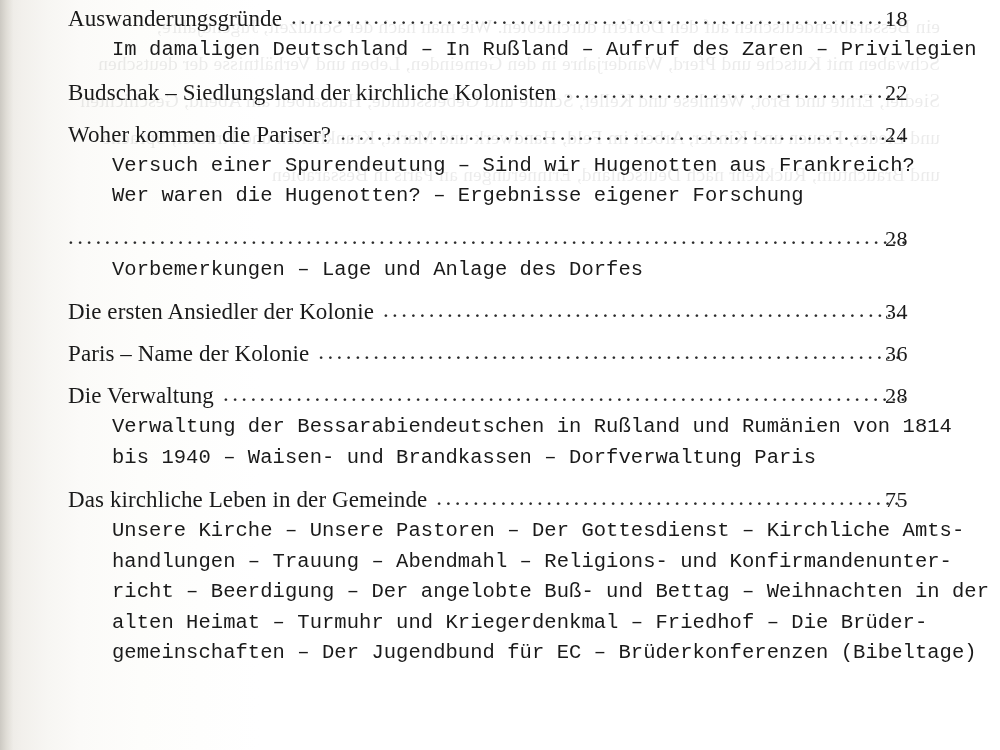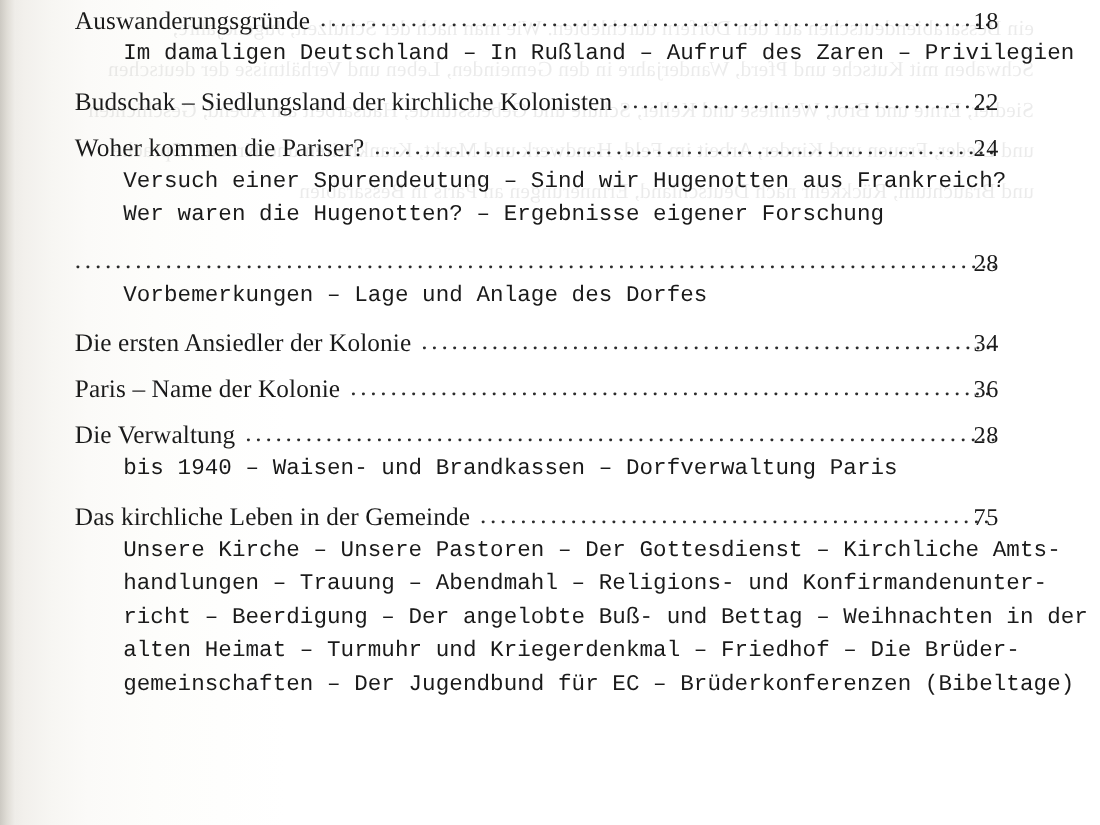--- a/index.html
+++ b/index.html
@@ -167,20 +167,21 @@
           <span class="pageno">36</span>
         </div>
       </div>
       <div class="entry">
         <div class="head">
           <span class="title">Die Verwaltung</span>
           <span class="leader">.....................................................................................................</span>
           <span class="pageno">28</span>
         </div>
         <div class="sub">
+          <span class="l">Verwaltung der Bessarabiendeutschen in Rußland und Rumänien von 1814</span>
           <span class="l">bis 1940 – Waisen- und Brandkassen – Dorfverwaltung Paris</span>
         </div>
       </div>
       <div class="entry">
         <div class="head">
           <span class="title">Das kirchliche Leben in der Gemeinde</span>
           <span class="leader">.....................................................................................................</span>
           <span class="pageno">75</span>
         </div>
         <div class="sub">

